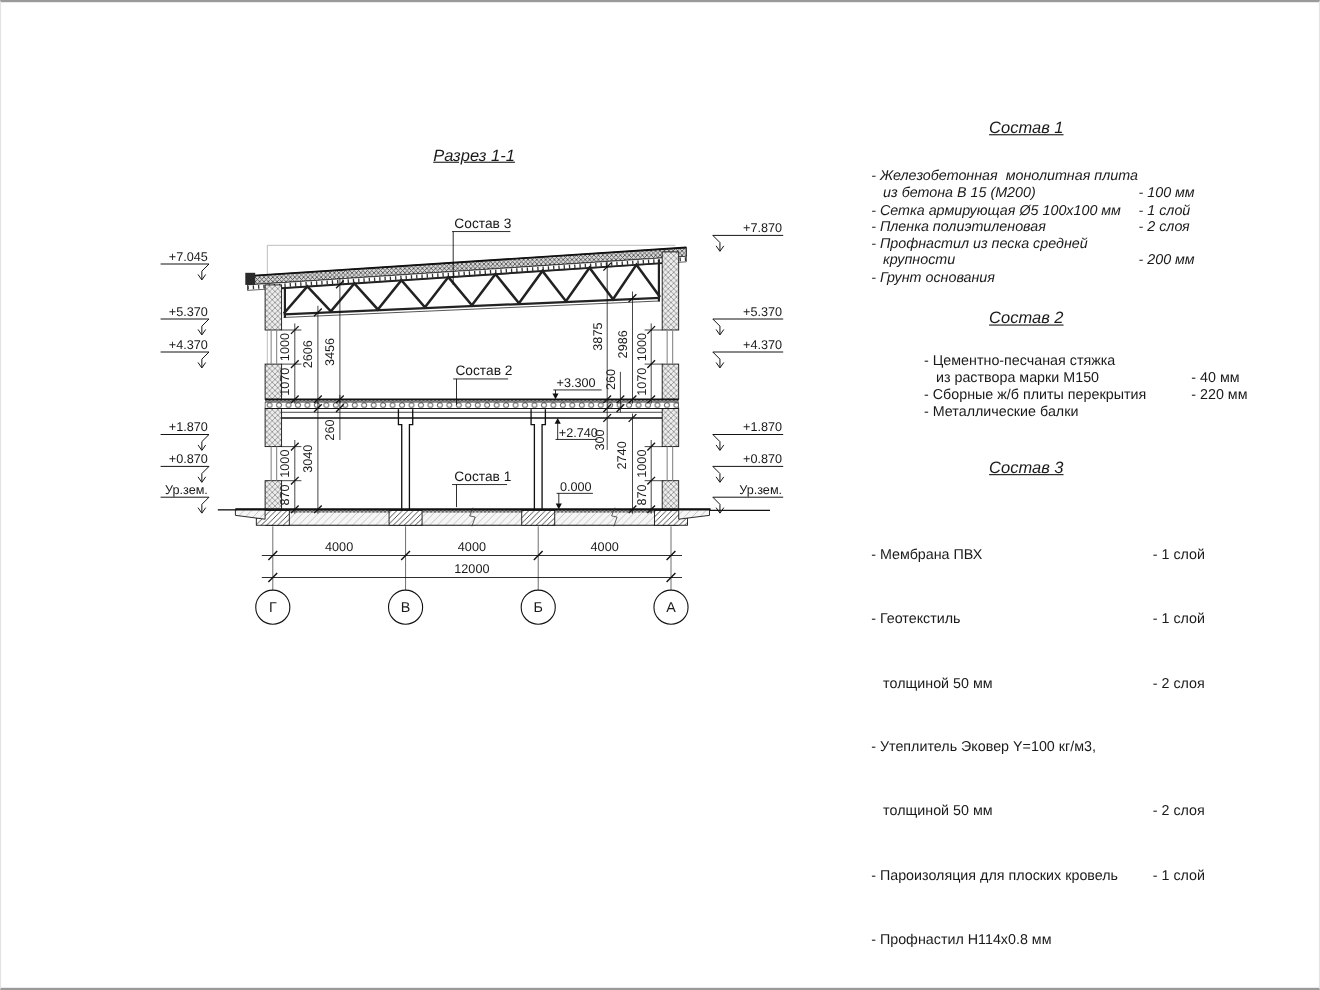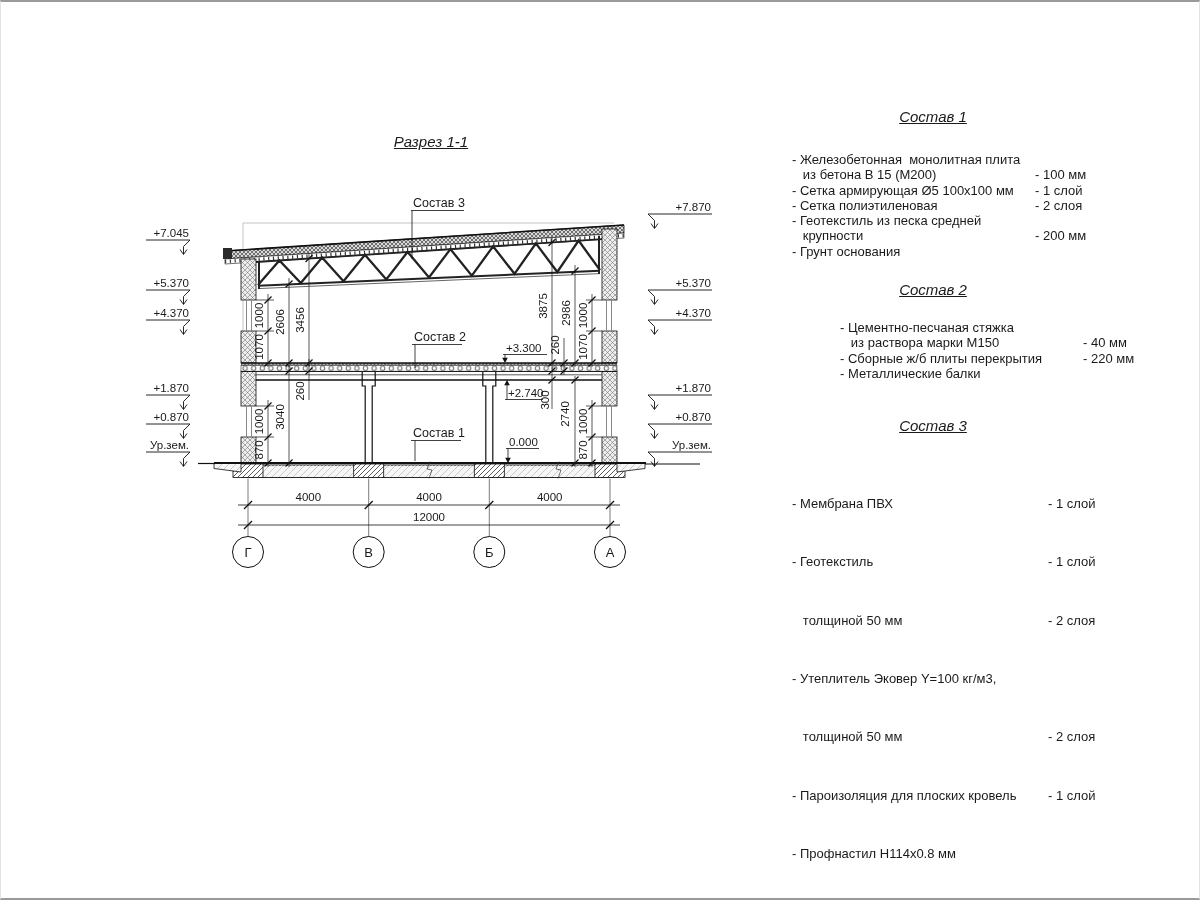--- a/index.html
+++ b/index.html
@@ -347,39 +347,39 @@
       <line x1="415" y1="344.5" x2="415" y2="368" stroke="#111" stroke-width="0.8"></line>
       <text class="t c" x="413" y="437">Состав 1</text>
       <line x1="411" y1="440.5" x2="461" y2="440.5" stroke="#111" stroke-width="0.8"></line>
       <line x1="415" y1="440.5" x2="415" y2="461" stroke="#111" stroke-width="0.8"></line>
     </g>
   </svg>
 
   <div class="title">Разрез 1-1</div>
 
   <div class="spec-header" style="left:792px;top:108px;">Состав 1</div>
-  <div class="spec-items s12" style="left:792px;top:152px;">
+  <div class="spec-items s12" style="left:792px;top:152px;font-style:italic;">
     <div class="row">
         <span class="n">- Железобетонная  монолитная плита</span>
         <span class="v"></span>
       </div>
     <div class="row">
         <span class="n">   из бетона В 15 (М200)</span>
         <span class="v">- 100 мм</span>
       </div>
     <div class="row">
         <span class="n">- Сетка армирующая Ø5 100х100 мм</span>
         <span class="v">- 1 слой</span>
       </div>
     <div class="row">
-        <span class="n">- Сетка полиэтиленовая</span>
+        <span class="n">- Пленка полиэтиленовая</span>
         <span class="v">- 2 слоя</span>
       </div>
     <div class="row">
-        <span class="n">- Геотекстиль из песка средней</span>
+        <span class="n">- Профнастил из песка средней</span>
         <span class="v"></span>
       </div>
     <div class="row">
         <span class="n">   крупности</span>
         <span class="v">- 200 мм</span>
       </div>
     <div class="row">
         <span class="n">- Грунт основания</span>
         <span class="v"></span>
       </div>

